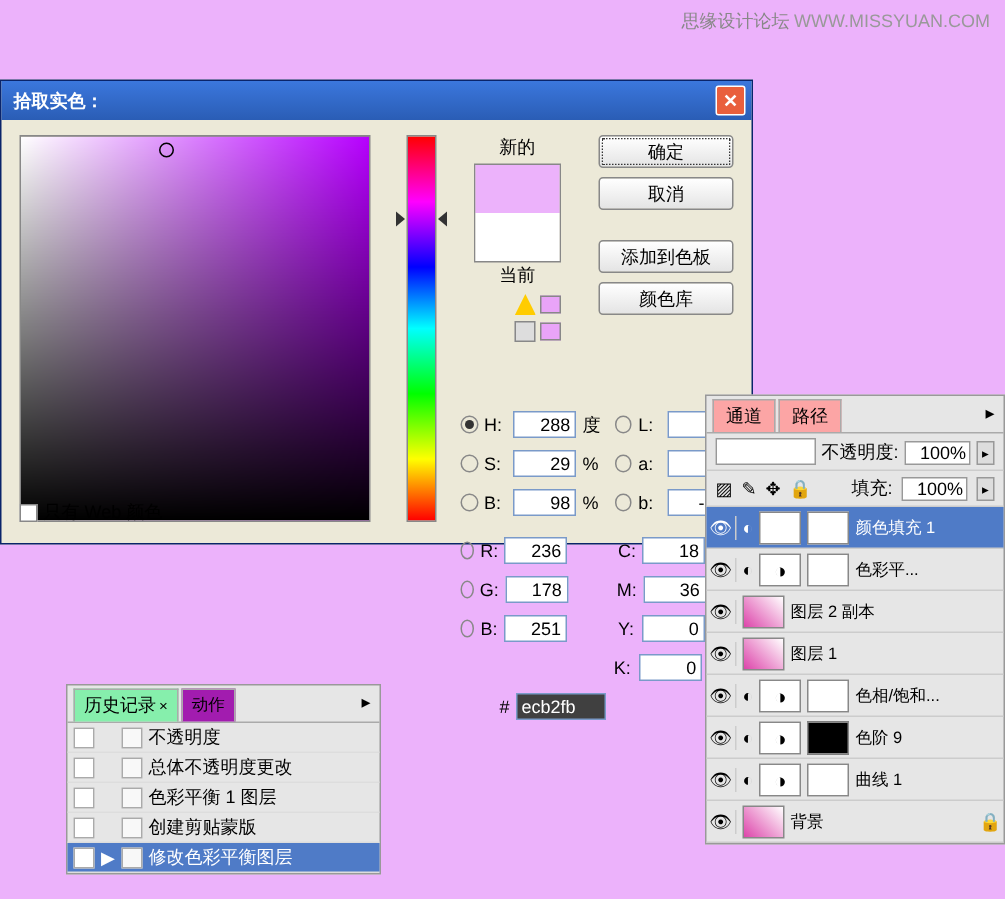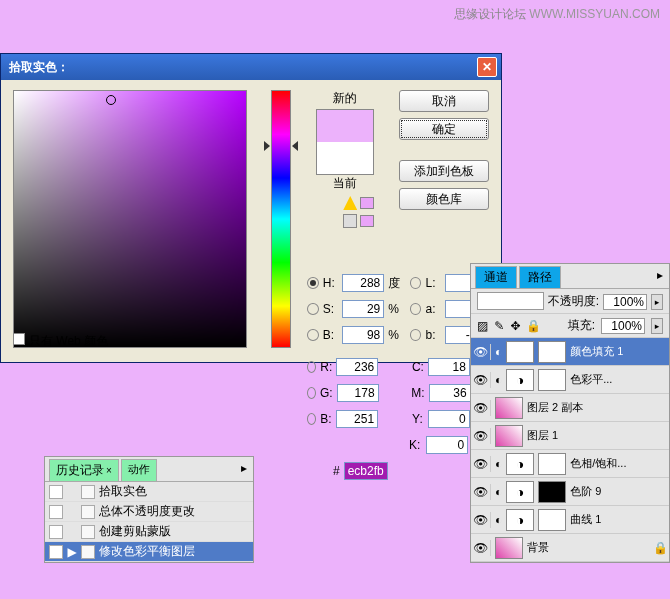--- a/index.html
+++ b/index.html
@@ -37,29 +37,29 @@
 .btn.focus{outline:1px dotted #333;outline-offset:-3px}
 
 .model-rows{position:absolute;left:306px;top:216px;width:180px}
 .mrow{display:flex;align-items:center;height:26px;gap:4px}
 .radio{width:12px;height:12px;border:1px solid #888;border-radius:50%;display:inline-flex;align-items:center;justify-content:center}
 .radio.on::after{content:"";width:6px;height:6px;background:#333;border-radius:50%}
 .mlabel{width:16px}
 .minput{width:42px;height:18px;border:1px solid #7a9ac9;background:#fff;text-align:right;padding:0 3px}
 .munit{width:18px}
 .hexrow{display:flex;align-items:center;gap:4px;margin-left:26px;margin-top:4px}
-.hexinput{width:44px;height:18px;border:1px solid #7a9ac9;background:#a21caf;color:#fff;padding:0 3px}
-
-.webonly{position:absolute;left:12px;bottom:12px;display:flex;gap:4px}
+.hexinput{width:60px;height:18px;border:1px solid #7a9ac9;background:#404040;color:#fff;padding:0 3px}
+
+.webonly{position:absolute;left:12px;bottom:12px;display:flex;align-items:center;gap:4px}
 .chk{width:12px;height:12px;border:1px solid #888;background:#fff}
 
 
 .layers{position:absolute;right:0;top:263px;width:200px;background:#e6e6e6;border:1px solid #999}
 .ltabs{display:flex;border-bottom:1px solid #aaa;padding:2px 4px 0;gap:2px}
-.ltab{padding:2px 8px;border:1px solid #aaa;border-bottom:none;background:#0ea5e9}
+.ltab{padding:2px 8px;border:1px solid #aaa;border-bottom:none;background:#fca5a5}
 .ltab-arrow{margin-left:auto;padding:2px}
 .lopts{display:flex;align-items:flex-end;padding:3px 6px;gap:4px;border-bottom:1px solid #ccc}
 .lsel{flex:1;height:18px;border:1px solid #999;background:#fff}
 .lnum{width:44px;height:16px;border:1px solid #999;background:#fff;text-align:right;padding:0 2px}
 .larr{width:12px;height:16px;border:1px solid #999;background:#ddd;text-align:center;font-size:9px;line-height:14px}
 .llock{display:flex;align-items:center;padding:3px 6px;gap:6px;border-bottom:1px solid #ccc}
 .llist{}
 .lrow{display:flex;align-items:center;height:28px;border-bottom:1px solid #ccc;padding:0 4px;gap:4px}
 .lrow.sel{background:#4f7bc7;color:#fff}
 .leye{width:16px;height:16px;display:flex;align-items:center;justify-content:center;border-right:1px solid #ccc;padding-right:4px}
@@ -68,21 +68,21 @@
 .lthumb.adj{background:#fff;display:flex;align-items:center;justify-content:center;font-size:14px}
 .lmask{width:28px;height:22px;border:1px solid #888;background:#fff}
 .lmask.blk{background:#000}
 .lname{flex:1;font-size:11px}
 .llock-i{width:12px}
 .lrow .i{}
 
 
 .hist{position:absolute;left:44px;top:456px;width:210px;background:#e6e6e6;border:1px solid #999}
 .htabs{display:flex;padding:2px 4px 0;gap:2px;border-bottom:1px solid #aaa}
-.htab{padding:2px 6px;border:1px solid #aaa;border-bottom:none;background:#86efac;font-size:11px}
+.htab{padding:2px 6px;border:1px solid #aaa;border-bottom:none;background:#a21caf;font-size:11px}
 .htab.active{background:#86efac}
 .htab-x{font-size:10px;margin-left:2px}
 .hlist{}
 .hrow{display:flex;align-items:center;height:20px;border-bottom:1px solid #ddd;padding:0 4px;gap:4px;font-size:11px}
 .hrow.sel{background:#4f7bc7;color:#fff}
 .hbox{width:14px;height:14px;border:1px solid #aaa;background:#fff}
 .hico{width:14px;height:14px;border:1px solid #aaa;background:#f8f8f8}
 .hptr{width:10px;text-align:center}
 </style>
 </head>
@@ -118,22 +118,22 @@
       <div class="warn">
           <span class="warn-ico"></span>
           <span class="warn-chip"></span>
         </div>
       <div class="warn">
           <span class="cube-ico"></span>
           <span class="warn-chip"></span>
         </div>
     </div>
     <div class="buttons">
+      <div class="btn focus">确定</div>
       <div class="btn">取消</div>
-      <div class="btn focus">确定</div>
       <div style="height:8px"></div>
       <div class="btn">添加到色板</div>
       <div class="btn">颜色库</div>
     </div>
   </div>
 
   <div class="model-rows">
     <div class="mrow">
       <span class="radio on"></span>
       <span class="mlabel">H:</span>
@@ -301,32 +301,38 @@
   <div class="htabs">
     <div class="htab active"><span>历史记录</span><span class="htab-x">×</span></div>
     <div class="htab">动作</div>
     <div class="ltab-arrow" style="margin-left:auto">▸</div>
   </div>
   <div class="hlist" id="hist-list">
       <div class="hrow">
         <span class="hbox"></span>
     <span class="hptr"></span>
     <span class="hico"></span>
-    <span>拾取实色</span>
+    <span>不透明度</span>
       </div>
       <div class="hrow">
         <span class="hbox"></span>
     <span class="hptr"></span>
     <span class="hico"></span>
     <span>总体不透明度更改</span>
       </div>
       <div class="hrow">
         <span class="hbox"></span>
     <span class="hptr"></span>
     <span class="hico"></span>
+    <span>色彩平衡 1 图层</span>
+      </div>
+      <div class="hrow">
+        <span class="hbox"></span>
+    <span class="hptr"></span>
+    <span class="hico"></span>
     <span>创建剪贴蒙版</span>
       </div>
       <div class="hrow sel">
         <span class="hbox"></span>
     <span class="hptr">▶</span>
     <span class="hico"></span>
     <span>修改色彩平衡图层</span>
       </div>
     </div>
 </div>

